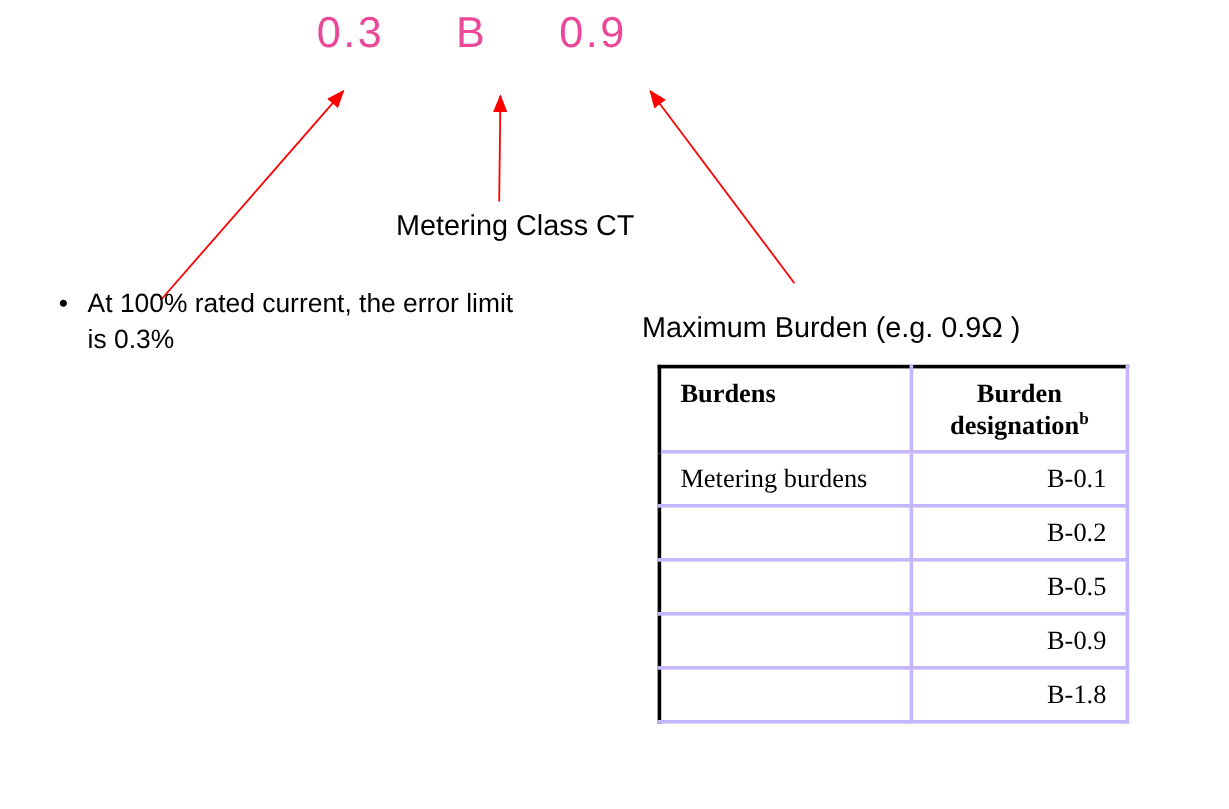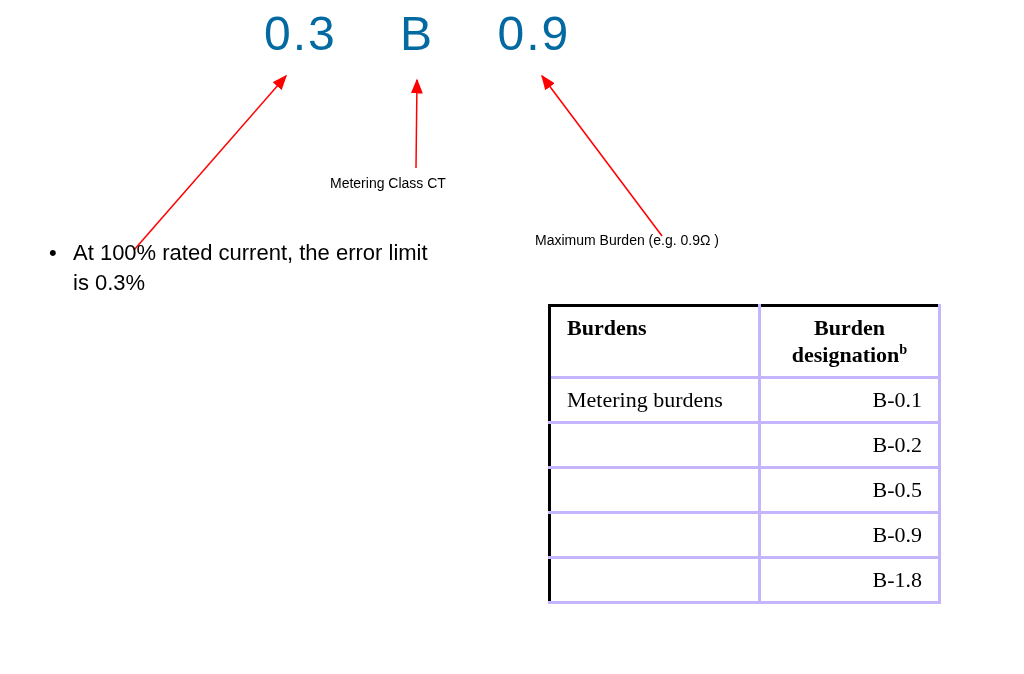--- a/index.html
+++ b/index.html
@@ -8,39 +8,39 @@
       height: 674px;
       background: white;
       font-family: Arial, Helvetica, sans-serif;
       position: relative;
       overflow: hidden;
     }
     .title-group {
       position: absolute;
       top: 6px;
       left: 240px;
-      font-size: 48px;
+      font-size: 36px;
       font-weight: 400;
-      color: #0369a1;
+      color: #ec4899;
       letter-spacing: 2px;
       text-align: right;
     }
     .title-group span { margin: 0 24px; }
     .label-metering {
       position: absolute;
       top: 175px;
       left: 330px;
-      font-size: 14px;
+      font-size: 24px;
       color: #000;
     }
     .label-burden {
       position: absolute;
-      top: 232px;
+      top: 260px;
       left: 535px;
-      font-size: 14px;
+      font-size: 24px;
       color: #000;
     }
     .bullet-list {
       position: absolute;
       top: 238px;
       left: 45px;
       width: 400px;
       font-size: 22px;
       color: #000;
       line-height: 1.35;

